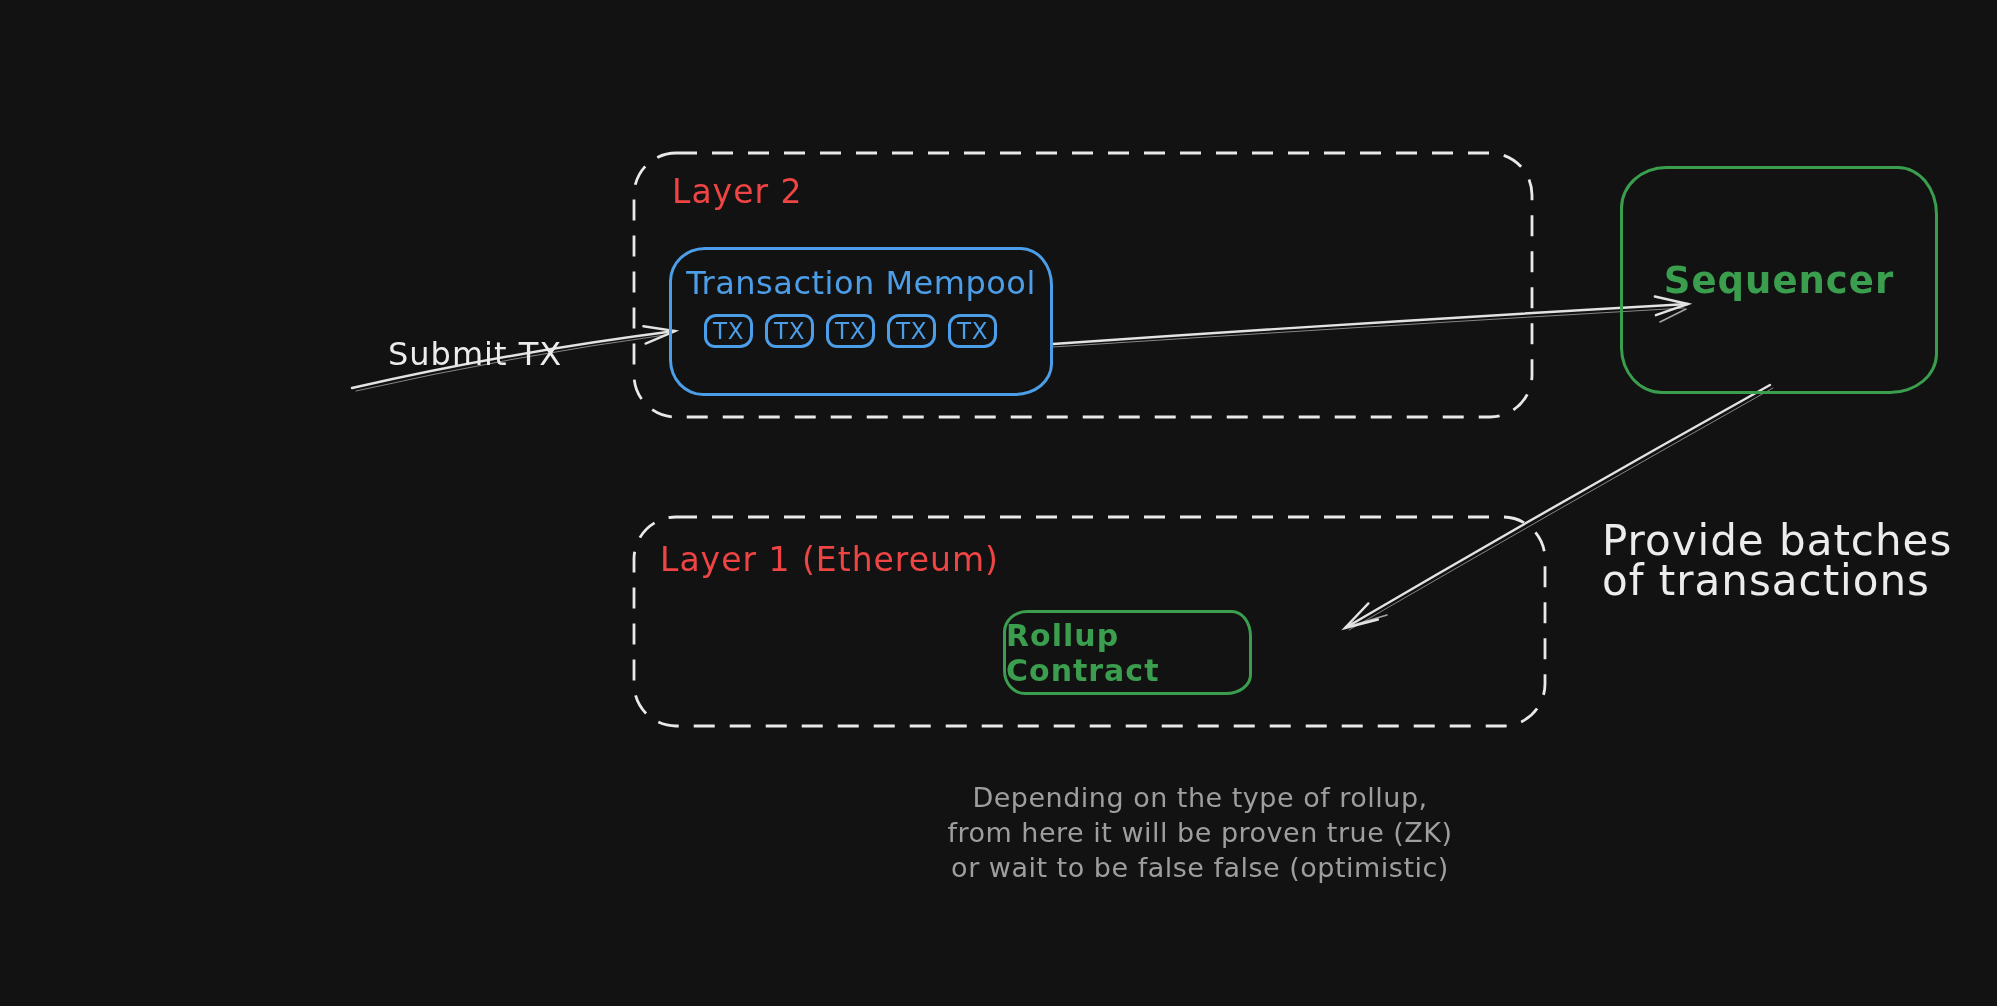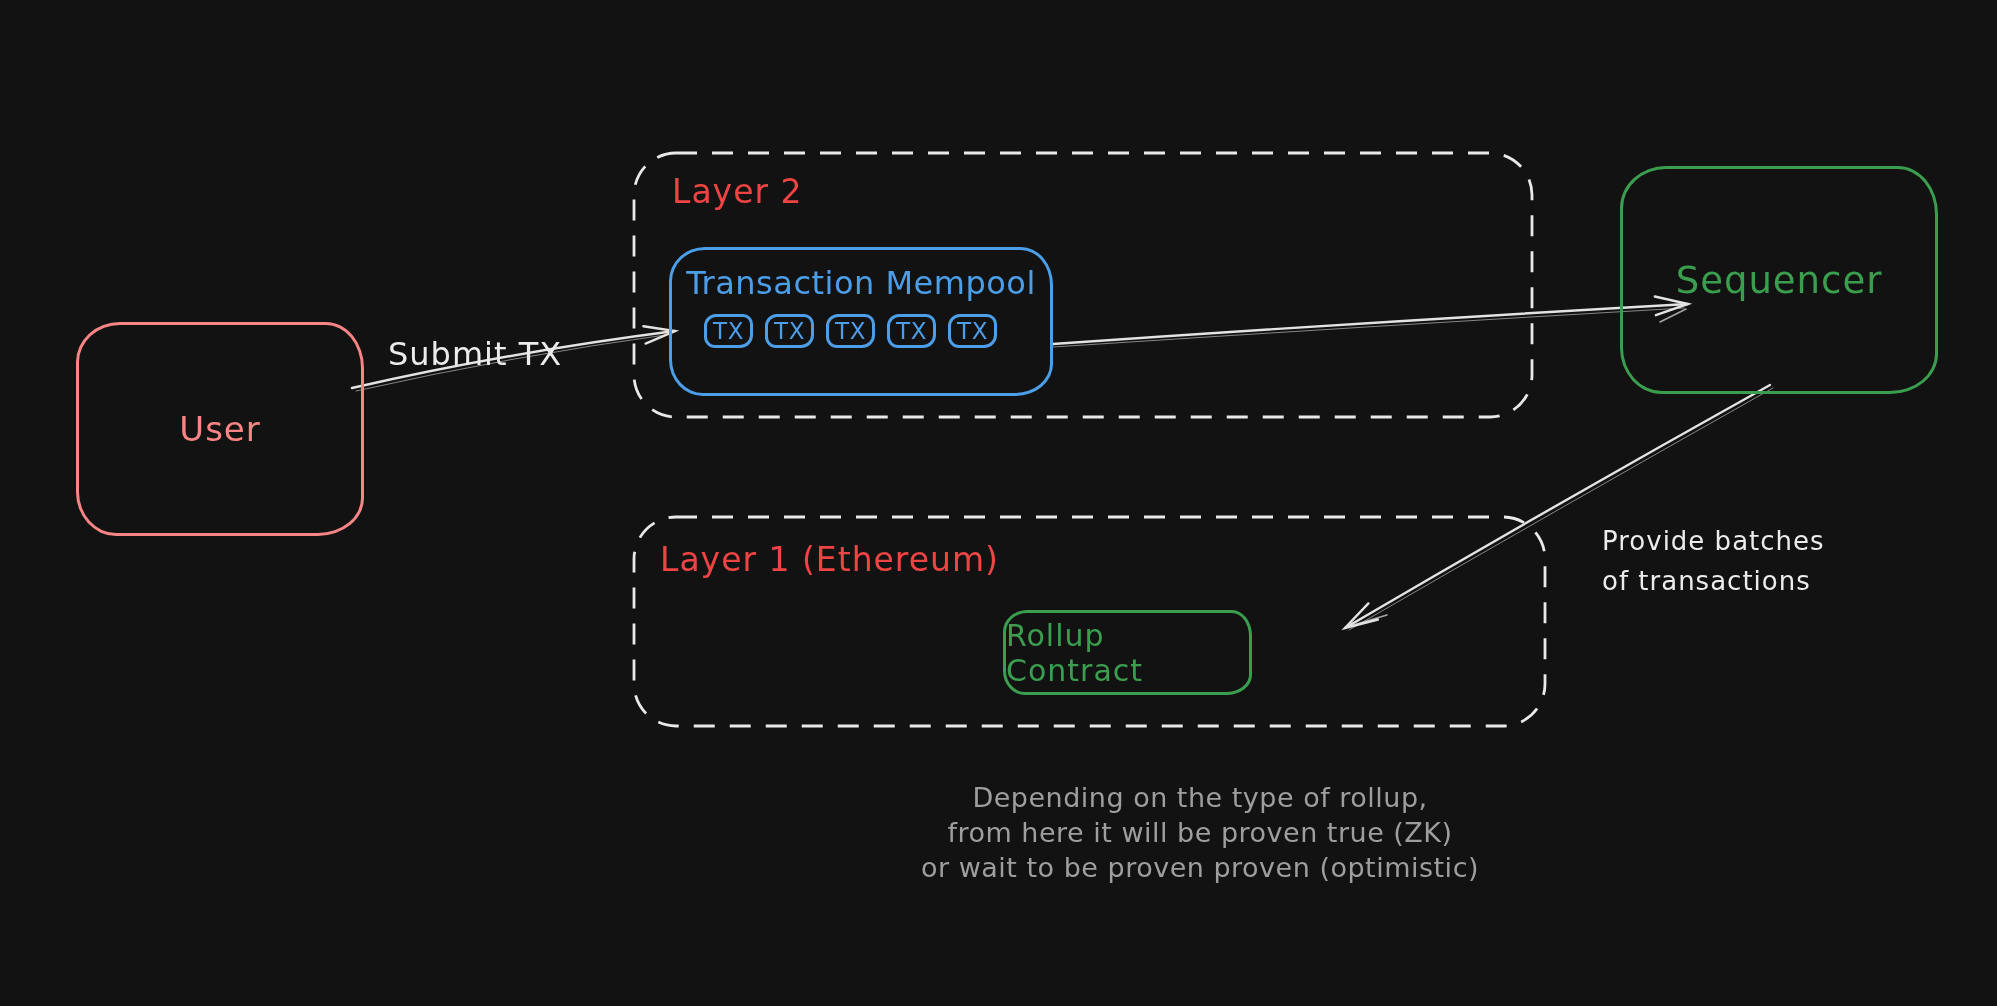--- a/index.html
+++ b/index.html
@@ -20,20 +20,21 @@
     left: 0; top: 0;
     width: 1997px;
     height: 1006px;
   }
   .node {
     position: absolute;
     display: flex;
     align-items: center;
     justify-content: center;
     box-sizing: border-box;
+    font-weight: bold;
   }
   .user-box {
     left: 76px; top: 322px;
     width: 288px; height: 214px;
     border: 3px solid #f88585;
     border-radius: 44px 38px 46px 40px / 40px 46px 38px 44px;
     color: #f88585;
     font-size: 34px;
     letter-spacing: 1px;
   }
@@ -101,21 +102,21 @@
     color: #ececec;
     letter-spacing: 1px;
     margin-top: 37px;
   }
   .submit-tx-label {
     left: 388px; top: 298px;
     font-size: 32px;
   }
   .provide-batches-label {
     left: 1602px; top: 484px;
-    font-size: 26px;
+    font-size: 42px;
     line-height: 40px;
   }
   .caption {
     position: absolute;
     left: 860px; top: 752px;
     width: 680px;
     text-align: center;
     color: #9e9e9e;
     font-size: 27px;
     line-height: 35px;
@@ -148,23 +149,20 @@
     </g>
 
     <g stroke="#e3e3e3" stroke-linecap="round">
       <path d="M1770 385 Q1555 505 1345 628" stroke-width="2.4"></path>
       <path d="M1773 388 Q1558 509 1349 630" stroke-width="1" opacity="0.55"></path>
       <path d="M1377.9 619.5 L1345 628 L1368.4 603.4" stroke-width="2.4"></path>
       <path d="M1387 615 L1350 626" stroke-width="1.6" opacity="0.7"></path>
     </g>
   </svg>
 
-  <div class="node user-box">
-    <span>User</span>
-  </div>
 
   <div class="container-label layer2-label">Layer 2</div>
 
   <div class="mempool-box">
     <div class="mempool-title">Transaction Mempool</div>
     <div class="tx-row">
       <div class="tx-box">
         <span>TX</span>
       </div>
       <div class="tx-box">
@@ -195,16 +193,16 @@
   <div class="edge-label submit-tx-label">Submit TX</div>
 
   <div class="edge-label provide-batches-label">
     <div>Provide batches</div>
     <div>of transactions</div>
   </div>
 
   <div class="caption">
     <div>Depending on the type of rollup,</div>
     <div>from here it will be proven true (ZK)</div>
-    <div>or wait to be proven proven (optimistic)</div>
+    <div>or wait to be false false (optimistic)</div>
   </div>
 
 </div>
 
 </body></html>

